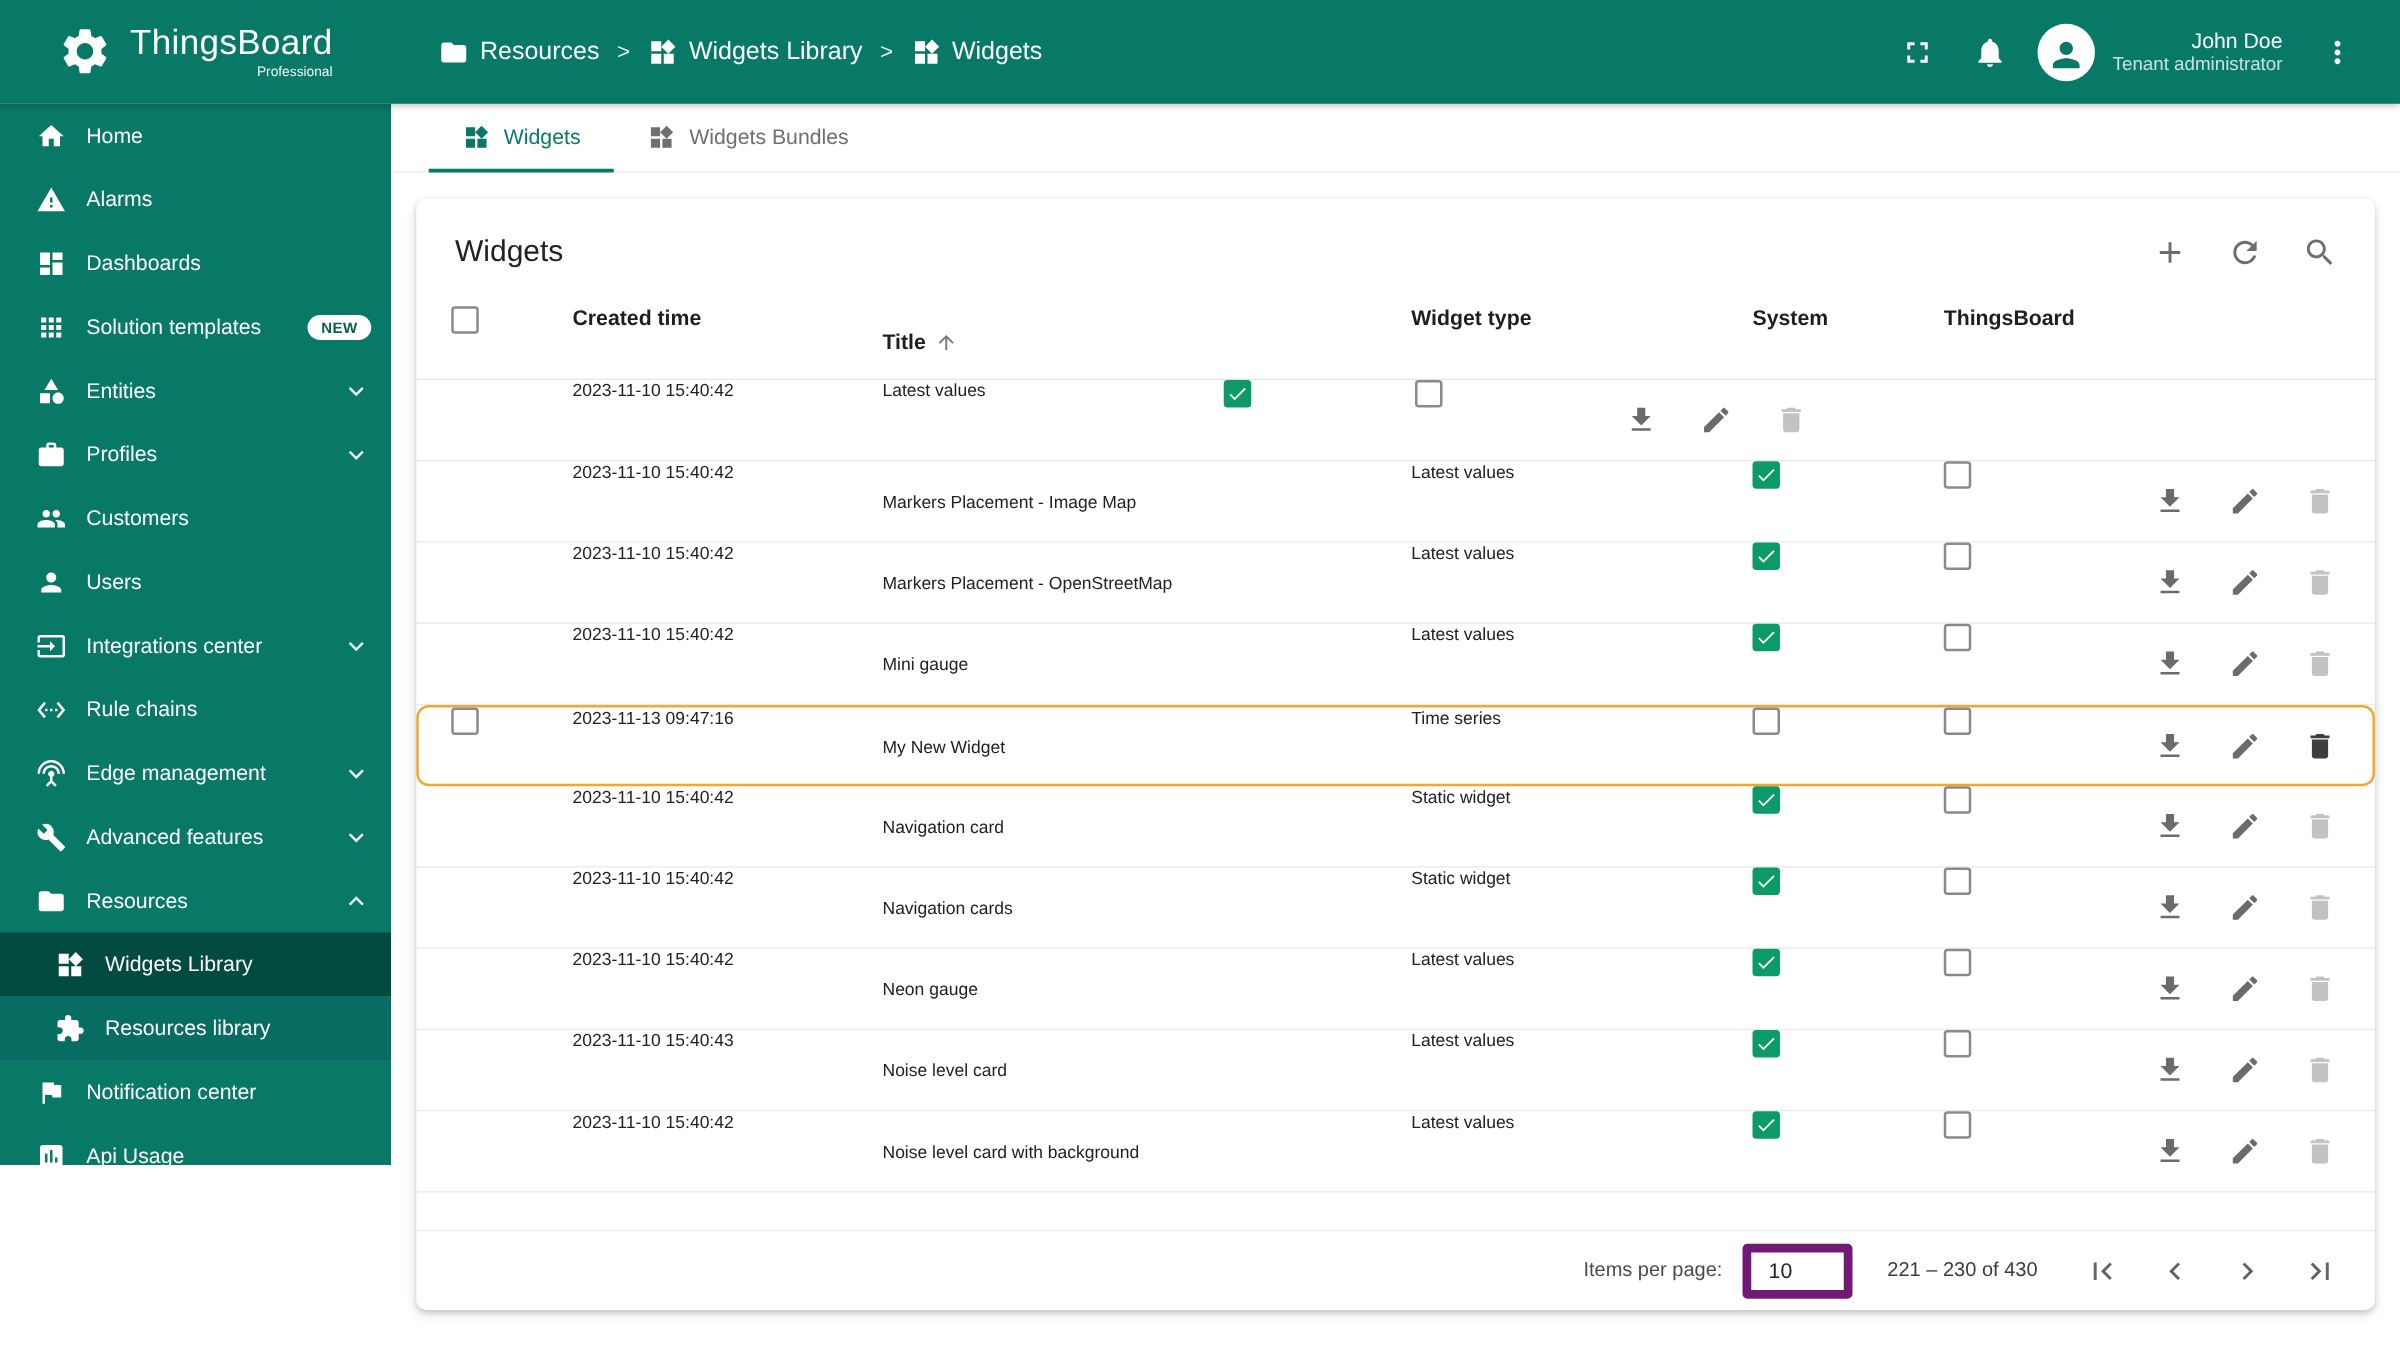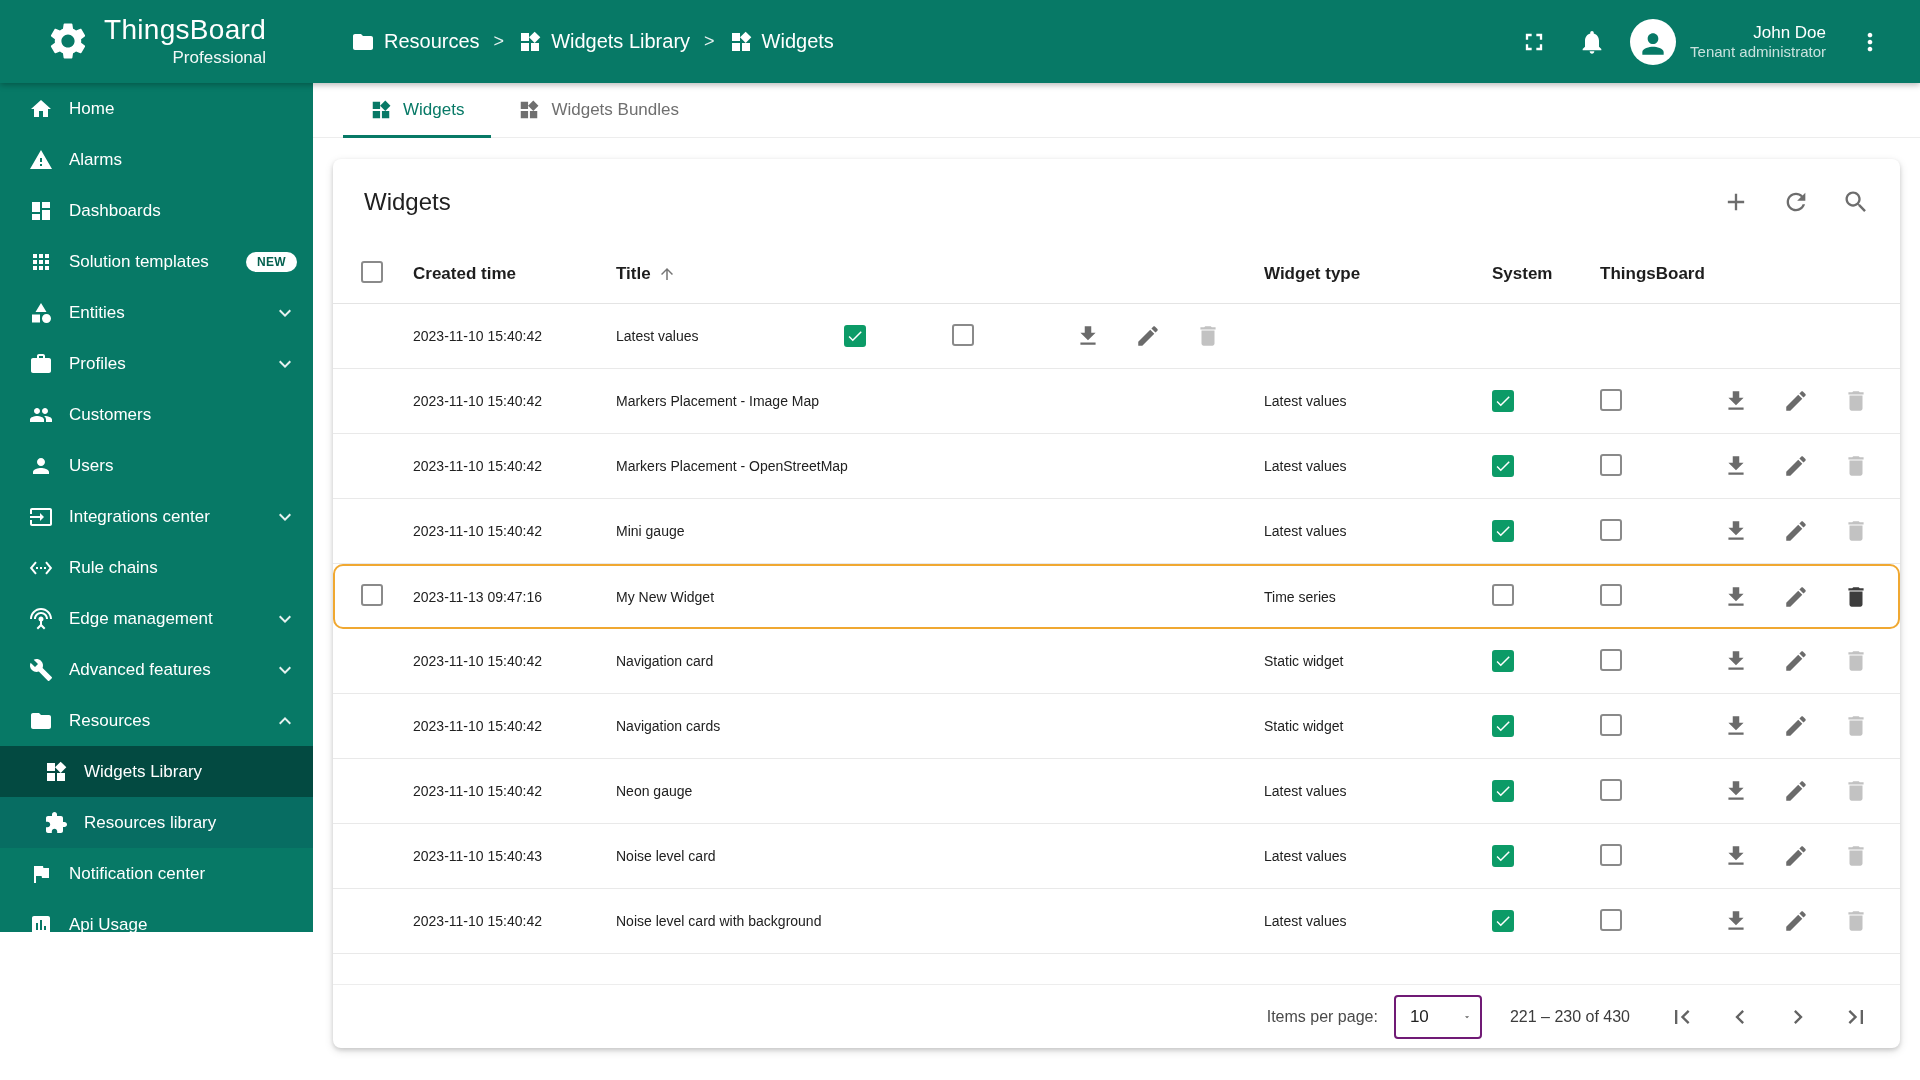--- a/index.html
+++ b/index.html
@@ -17,21 +17,21 @@
 
   .app{ display:flex; flex-direction:column; width:1920px; height:932px; }
 
   
   .topbar{ height:83px; flex:0 0 83px; background:var(--primary); color:#fff;
            display:flex; align-items:center; box-shadow:0 2px 6px rgba(0,0,0,.28); z-index:5; }
   .brand{ width:313px; flex:0 0 313px; display:flex; align-items:center; padding-left:46px; gap:14px; }
   .logo{ width:44px; height:44px; color:#fff; }
   .brand-text{ display:flex; flex-direction:column; }
   .brand-name{ font-size:28px; font-weight:500; letter-spacing:.3px; line-height:1.05; }
-  .brand-sub{ font-size:17px; opacity:.95; text-align:right; margin-top:3px; }
+  .brand-sub{ font-size:11px; opacity:.95; text-align:right; margin-top:3px; }
 
   .breadcrumb{ display:flex; align-items:center; gap:14px; margin-left:38px; font-size:20px; }
   .crumb{ display:flex; align-items:center; gap:9px; }
   .crumb-icon{ width:24px; height:24px; }
   .crumb-sep{ font-size:18px; opacity:.9; }
 
   .header-actions{ margin-left:auto; display:flex; align-items:center; gap:10px; padding-right:26px; }
   .hbtn{ width:48px; height:48px; display:flex; align-items:center; justify-content:center; color:#fff; }
   .hbtn span{ width:28px; height:28px; }
   .avatar{ width:46px; height:46px; border-radius:50%; background:#fff; color:var(--primary);
@@ -66,21 +66,21 @@
 
   
   .card{ margin:21px 20px 0 20px; background:#fff; border-radius:8px;
          box-shadow:0 2px 4px rgba(0,0,0,.14), 0 3px 10px rgba(0,0,0,.12); }
   .card-head{ height:86px; display:flex; align-items:center; padding:0 20px 0 31px; }
   .card-title{ font-size:24px; font-weight:500; color:var(--text); }
   .card-tools{ margin-left:auto; display:flex; gap:12px; }
   .tool-btn{ width:48px; height:48px; display:flex; align-items:center; justify-content:center; color:var(--icon-gray); }
   .tool-btn span{ width:28px; height:28px; }
 
-  .thead,.trow{ display:flex; align-items:center; padding:0 20px 0 28px; }
+  .thead,.trow{ display:flex; padding:0 20px 0 28px;gap:45px; }
   .thead{ height:59px; border-bottom:1px solid var(--divider); font-size:17px; font-weight:700; color:#1e1e1e; }
   .trow{ height:65px; border-bottom:1px solid #e9e9e9; font-size:14px; color:var(--text); }
   .trow.highlighted{ border:2px solid var(--amber); border-radius:10px; padding:0 18px 0 26px; }
 
   .col-select{ width:52px; flex:0 0 52px; }
   .col-created{ width:203px; flex:0 0 203px; }
   .col-title{ flex:1; min-width:0; display:flex; align-items:center; gap:7px; }
   .col-type{ width:224px; flex:0 0 224px; }
   .col-system{ width:106px; flex:0 0 106px; padding-left:4px; }
   .col-deprecated{ width:118px; flex:0 0 118px; padding-left:6px; }
@@ -95,21 +95,21 @@
 
   .act{ width:48px; height:48px; display:flex; align-items:center; justify-content:center; color:#6b6b6b; }
   .act .ic{ width:26px; height:26px; }
   .act.strong{ color:#3d3d3d; }
   .act.disabled{ color:#c2c2c2; cursor:default; }
 
   .spacer{ height:30px; }
   .tfoot{ height:64px; display:flex; align-items:center; justify-content:flex-end; padding-right:20px;
           border-top:1px solid #ededed; font-size:16px; color:#4a4a4a; }
   .ipp-label{ margin-right:16px; }
-  .ipp-select{ width:88px; height:44px; border:2px solid #701a75; border-radius:4px; display:flex;
+  .ipp-select{ width:88px; height:44px; border:7px solid #701a75; border-radius:4px; display:flex;
                align-items:center; justify-content:flex-start; padding:0 8px 0 14px; font-size:17px; color:#212121;gap:33px; }
   .ipp-select .dd{ width:22px; height:22px; color:#666; }
   .range{ margin:0 28px 0 28px; color:#3c3c3c; }
   .pg-group{ display:flex; gap:10px; }
   .pg-btn{ width:48px; height:48px; display:flex; align-items:center; justify-content:center; color:#636363; }
   .pg-btn span{ width:28px; height:28px; }
 </style>
 </head>
 <body>
 

